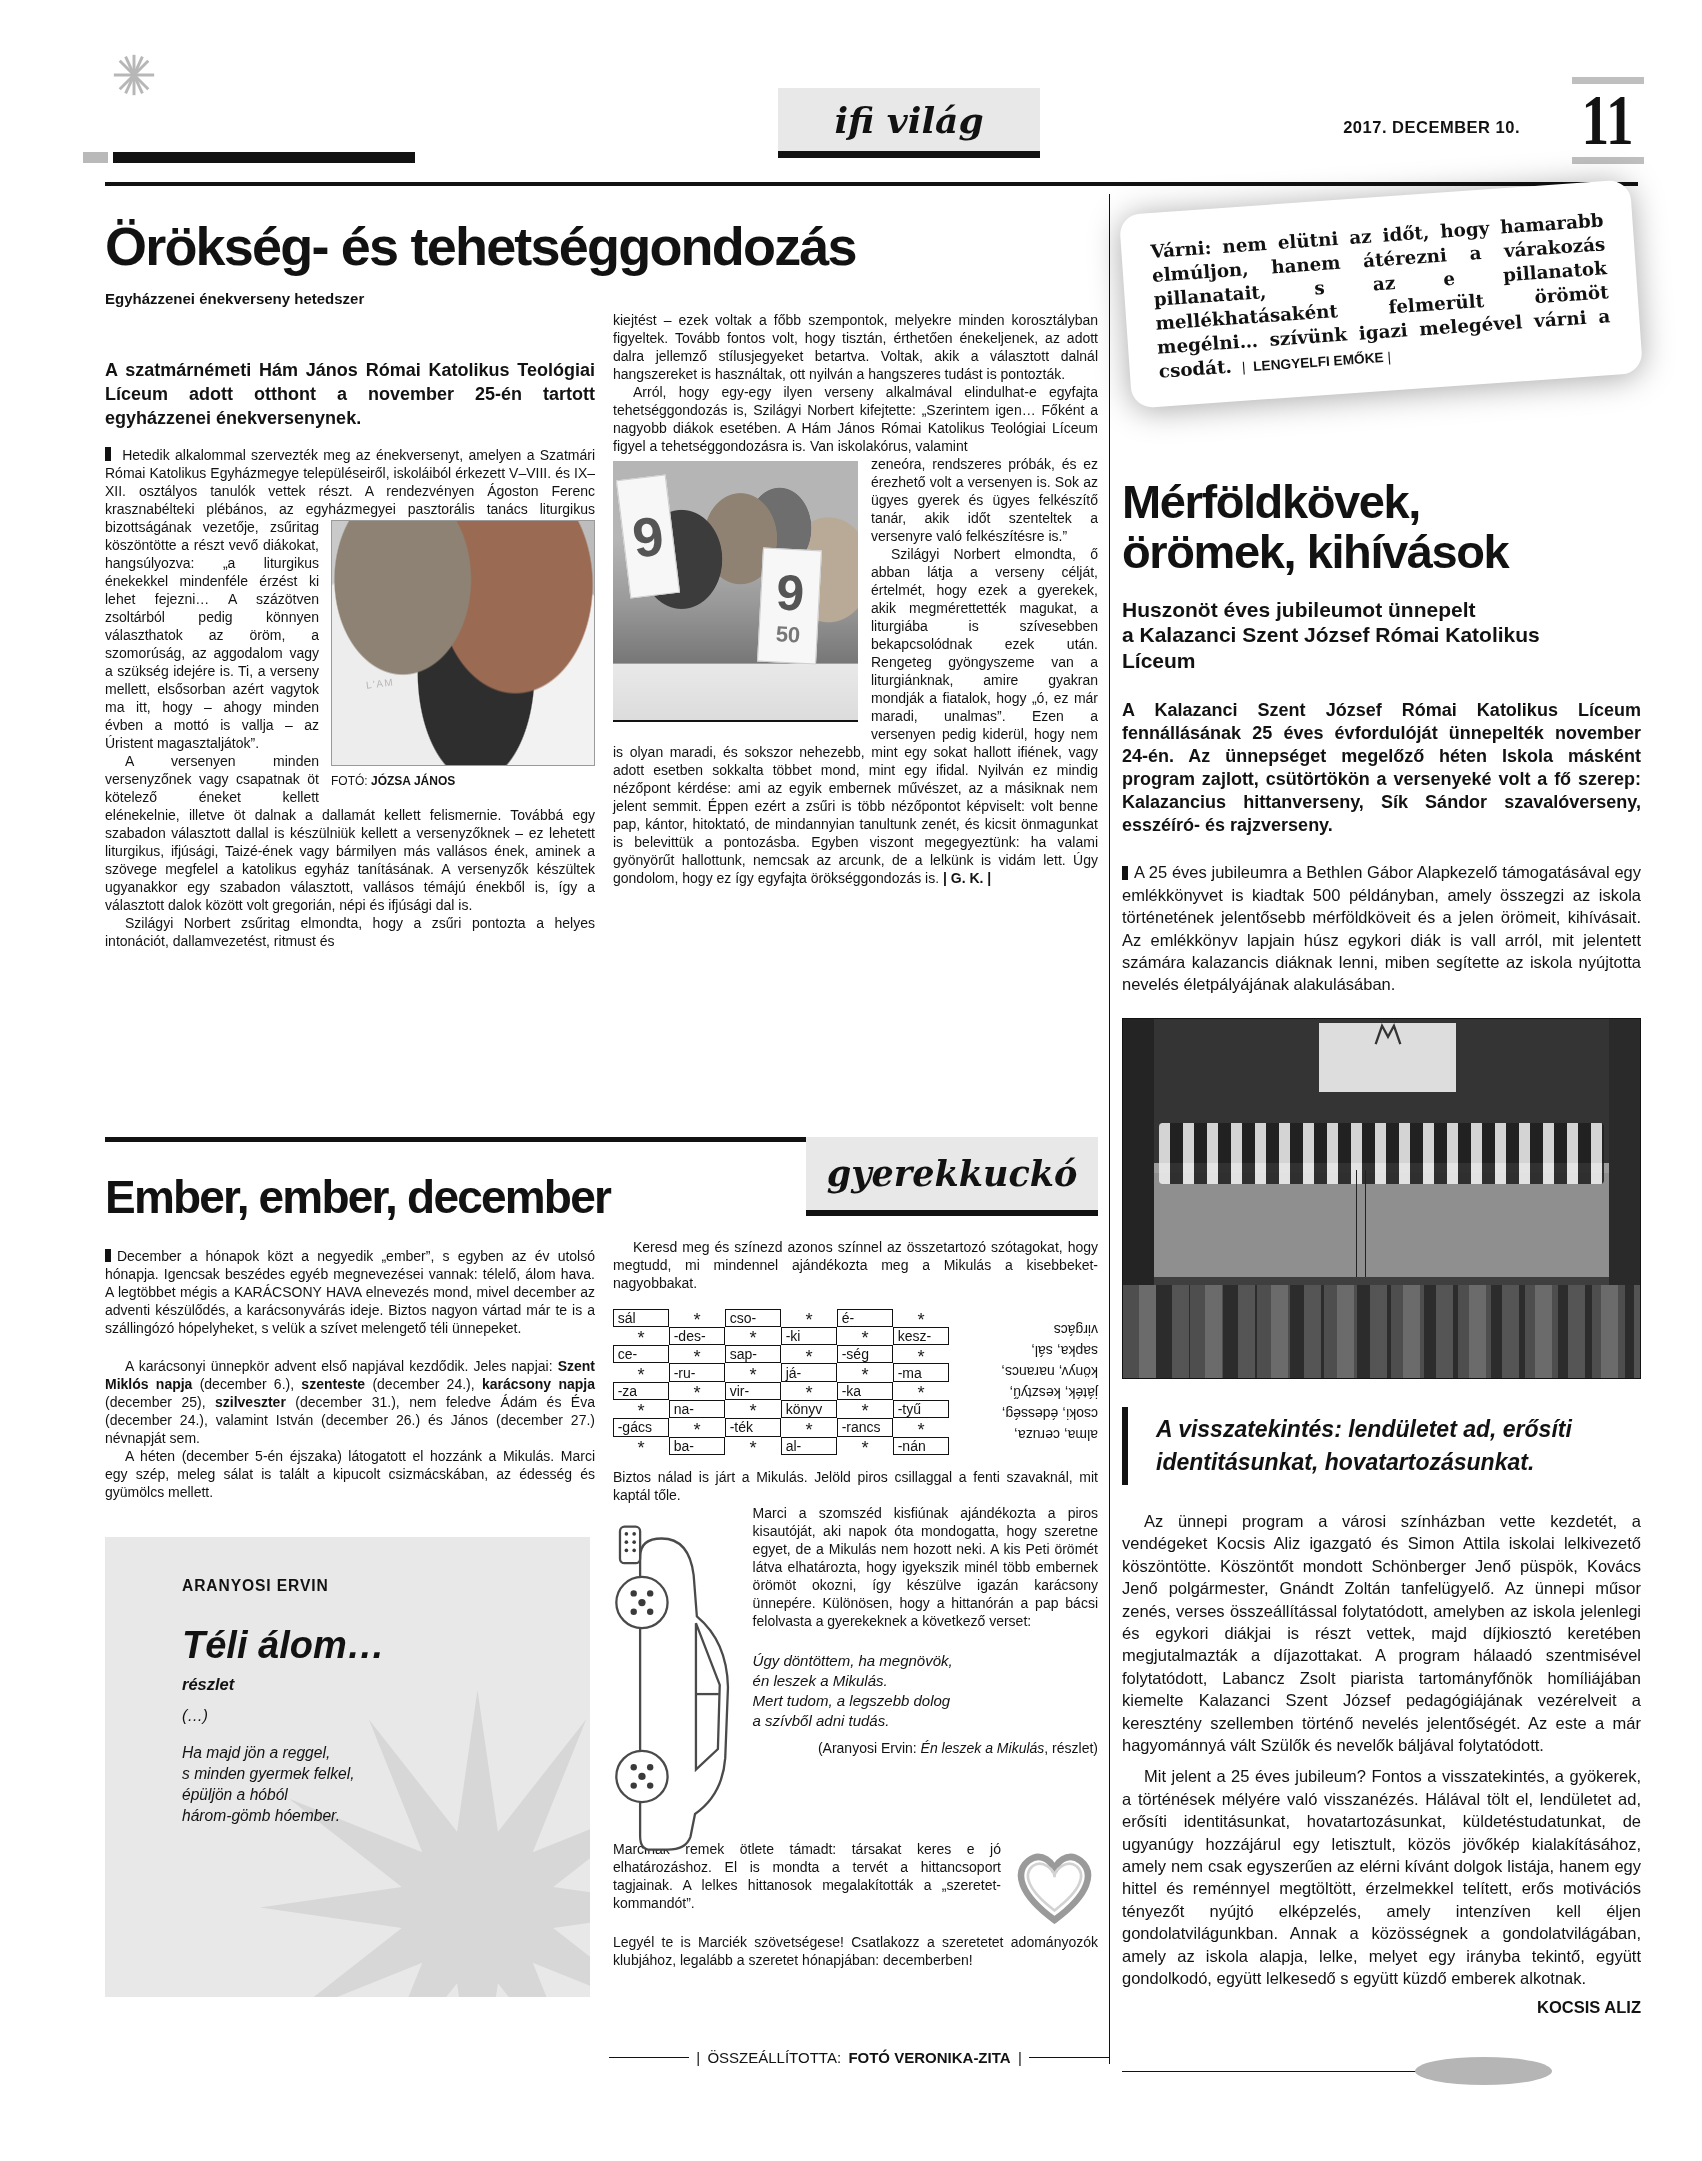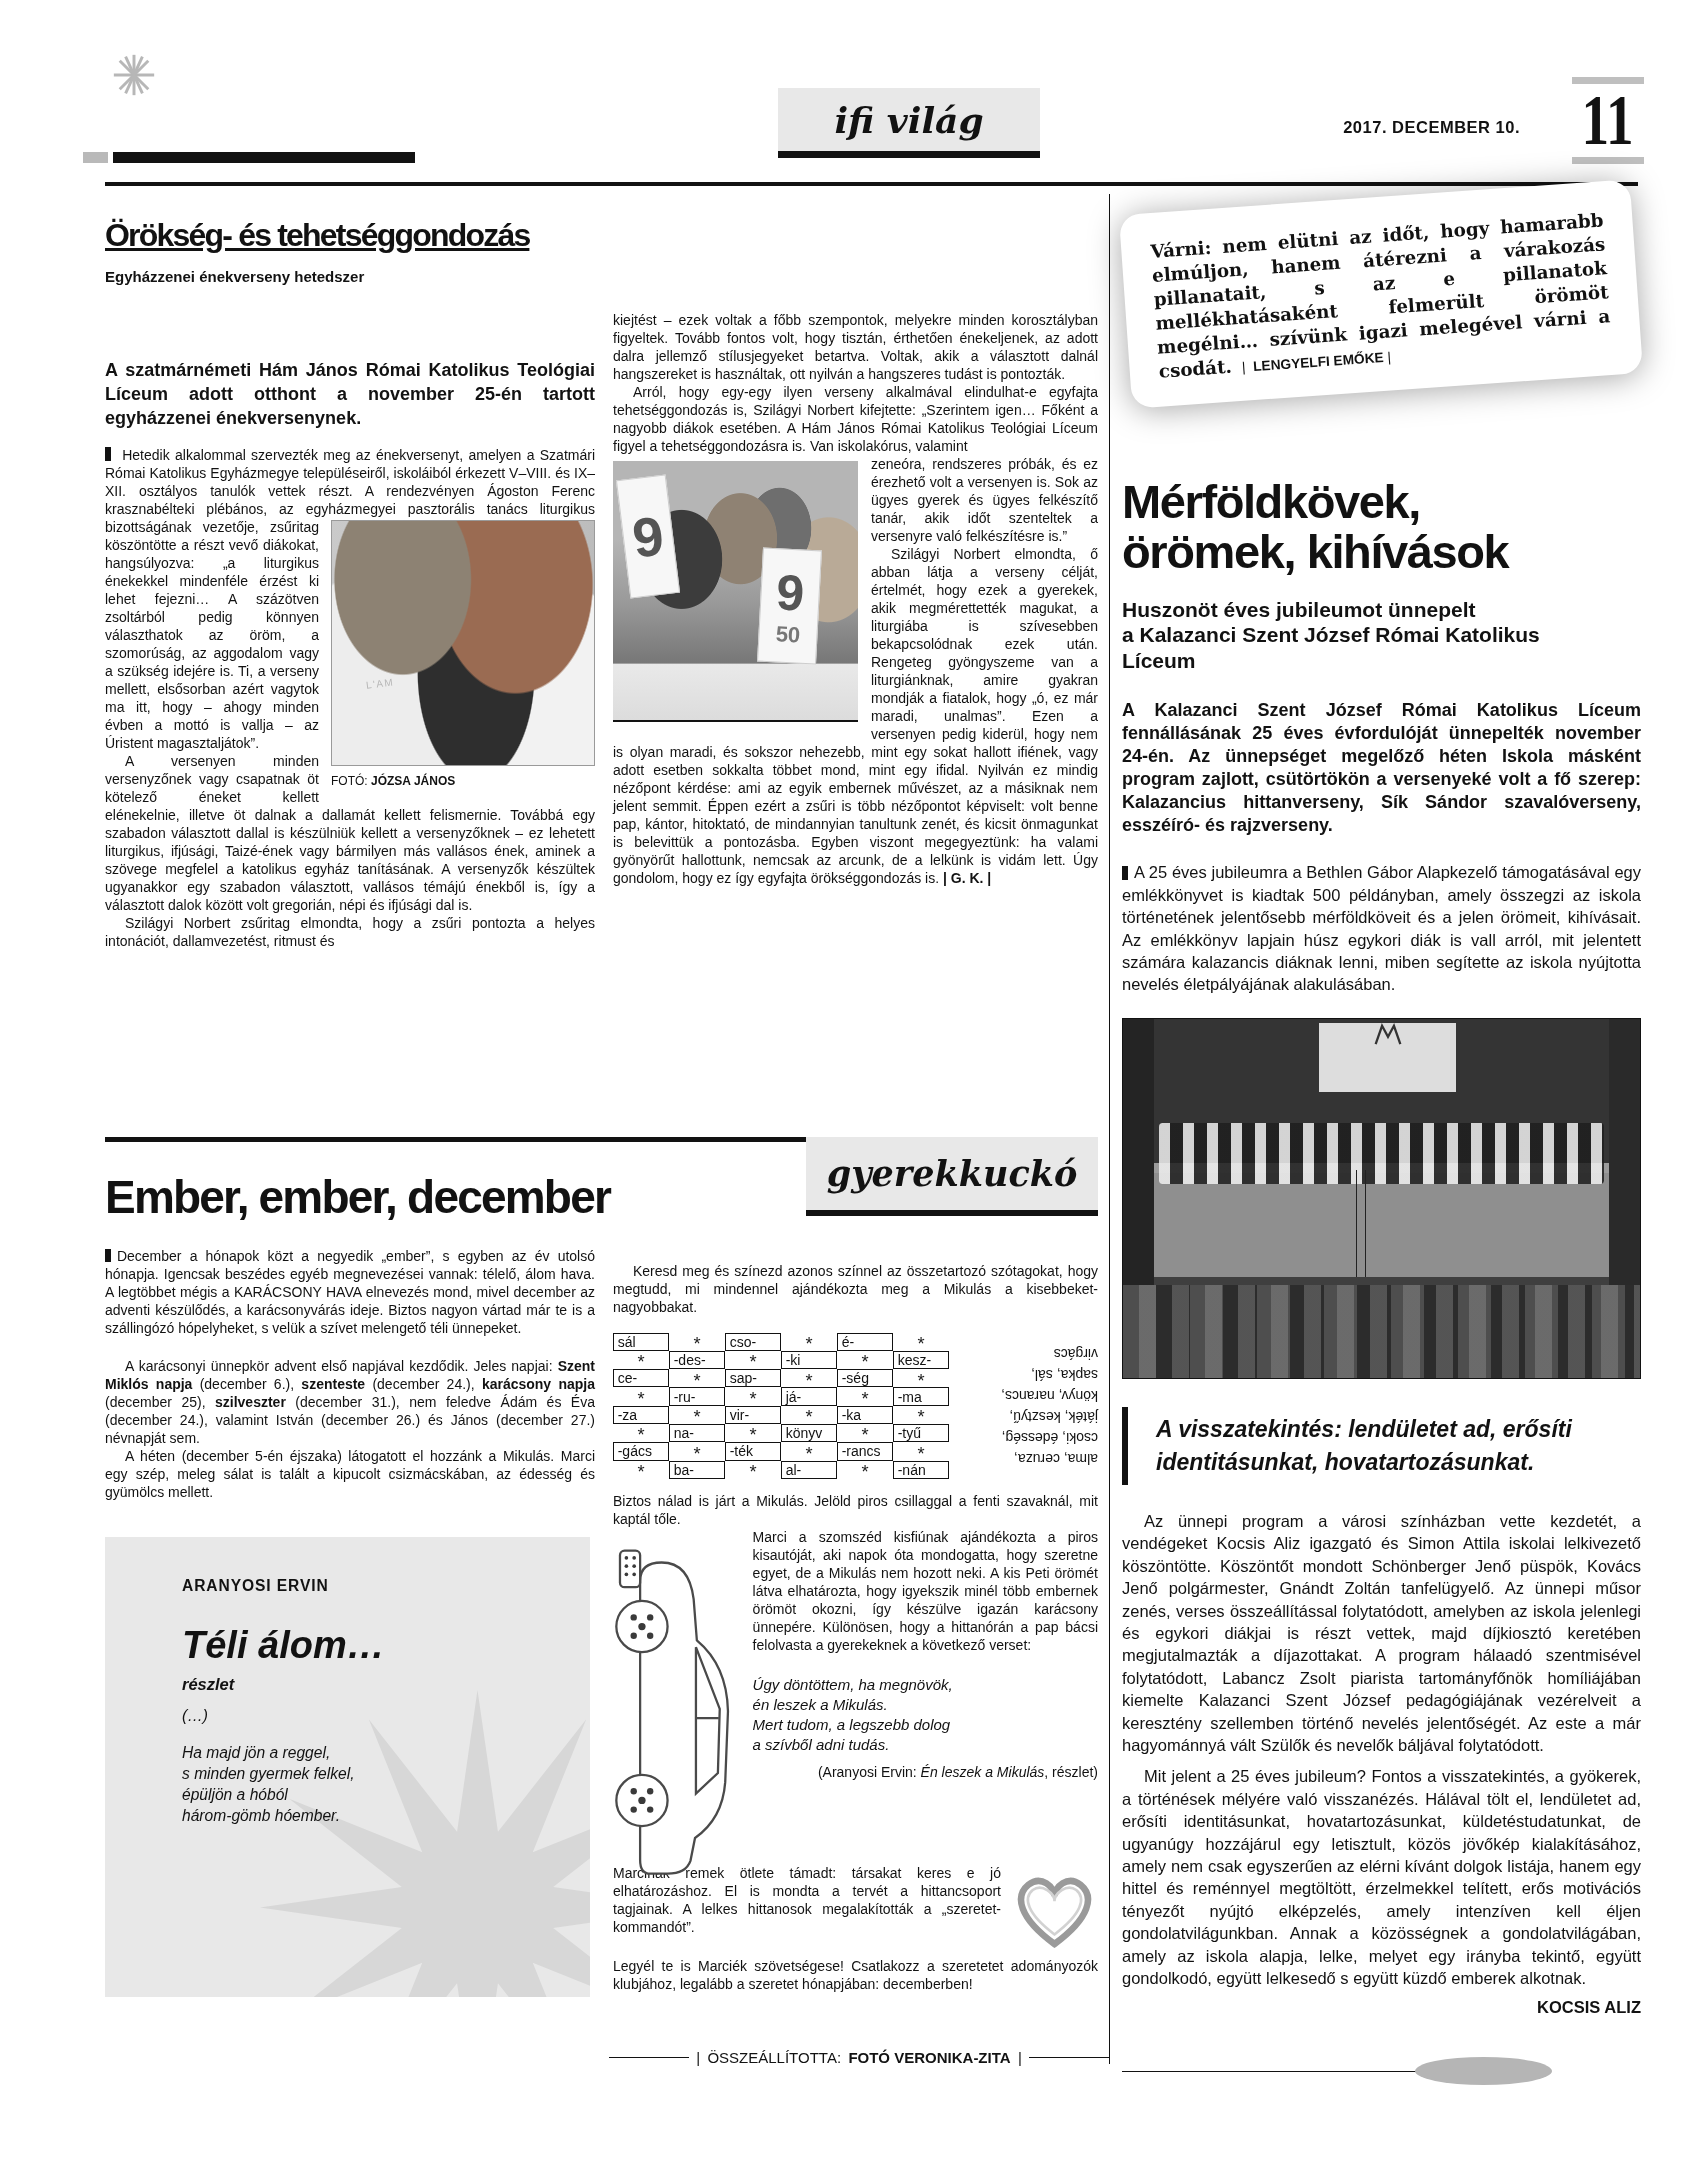--- a/index.html
+++ b/index.html
@@ -25,21 +25,21 @@
   .header-rule{position:absolute; left:105px; top:182px; width:1533px; height:4.1px; background:var(--ink);}
   .vsep{position:absolute; left:1109px; top:194px; width:1.4px; height:1870px; background:var(--ink);}
   
   .jt{text-align:justify;}
   .bodyL p{font-size:14px; line-height:18px; text-align:justify; letter-spacing:0;}
   .bodyL p.ind{text-indent:20px;}
   .leadmark::before{content:""; display:inline-block; width:6.4px; height:13.7px; background:var(--ink);
         margin-right:5.5px; vertical-align:-1.4px;}
   
   .a1{position:absolute; left:105px; top:219px; width:993px;}
-  .a1 h1{font-size:32px; line-height:1.02; font-weight:800; letter-spacing:-1.8px;text-decoration:underline;}
+  .a1 h1{font-size:54px; line-height:1.02; font-weight:800; letter-spacing:-1.8px;}
   .a1 .sub{margin-top:16px; font-size:15px; font-weight:700;}
   .a1col1{position:absolute; left:0; top:129px; width:490px;}
   .a1col1 .lead{font-size:18px; line-height:24px; font-weight:700; text-align:justify; margin:10px 0 15.6px;}
   .ph1{float:right; width:264px; margin:2.7px 0 3.7px 12px;}
   .ph1-img{width:264px; height:246px; border:0.5px solid #9a9a9a; position:relative; overflow:hidden;
     background:
       radial-gradient(69px 96px at 27% 24%, #8d8273 98%, transparent 100%),
       radial-gradient(28px 36px at 30% 19%, #cdbfae 98%, transparent 100%),
       radial-gradient(78px 110px at 70% 26%, #9a6b52 98%, transparent 100%),
       radial-gradient(27.5px 37px at 67% 24%, #d2c2b0 98%, transparent 100%),
@@ -106,21 +106,21 @@
   
   .a2{position:absolute; left:105px; top:1137px; width:993px;}
   .a2-rule{width:707px; height:5px; background:var(--ink);}
   .kicker{position:absolute; left:701px; top:0; width:292px; height:79px; background:var(--box-gray);
     border-bottom:6.9px solid var(--ink); display:flex; align-items:center; justify-content:center;
     font:italic 700 35px/1 "DejaVu Serif",serif;}
   .a2 h2{margin-top:28px; font-size:46px; font-weight:800; letter-spacing:-1.8px; width:686px;}
   .a2col1{position:absolute; left:0; top:110px; width:490px;}
   .a2col1 p{margin-bottom:0;}
   .a2col1 .sp{margin-top:20px;}
-  .a2col2{position:absolute; left:508px; top:125px; width:485px;}
+  .a2col2{position:absolute; left:508px; top:101px; width:485px;}
   .a2col2 p{font-size:14px; line-height:18px; text-align:justify;}
   .puzzle-wrap{display:flex; margin:16.5px 0 13px; align-items:center;}
   .pgrid{display:grid; grid-template-columns:repeat(6,56px); grid-auto-rows:18.3px;}
   .pcell{display:flex; align-items:center; font-family:"Liberation Sans",sans-serif;}
   .pcell.boxed{border:1.4px solid var(--ink); background:#fff; font-size:14px; padding-left:3.7px;}
   .pcell.star{justify-content:center; font-size:18.3px; padding-top:4.6px; color:#222;}
   .solution{flex:1; transform:rotate(180deg); white-space:pre-line; font-size:14px; line-height:21px;
     text-align:left; padding-right:2.7px;}
   .car-float{float:left; width:124px; height:320px; margin:12px 15.6px 4.6px 0; position:relative;}
   .car-float svg{position:absolute; left:-98px; top:98px; transform:rotate(90deg);}

